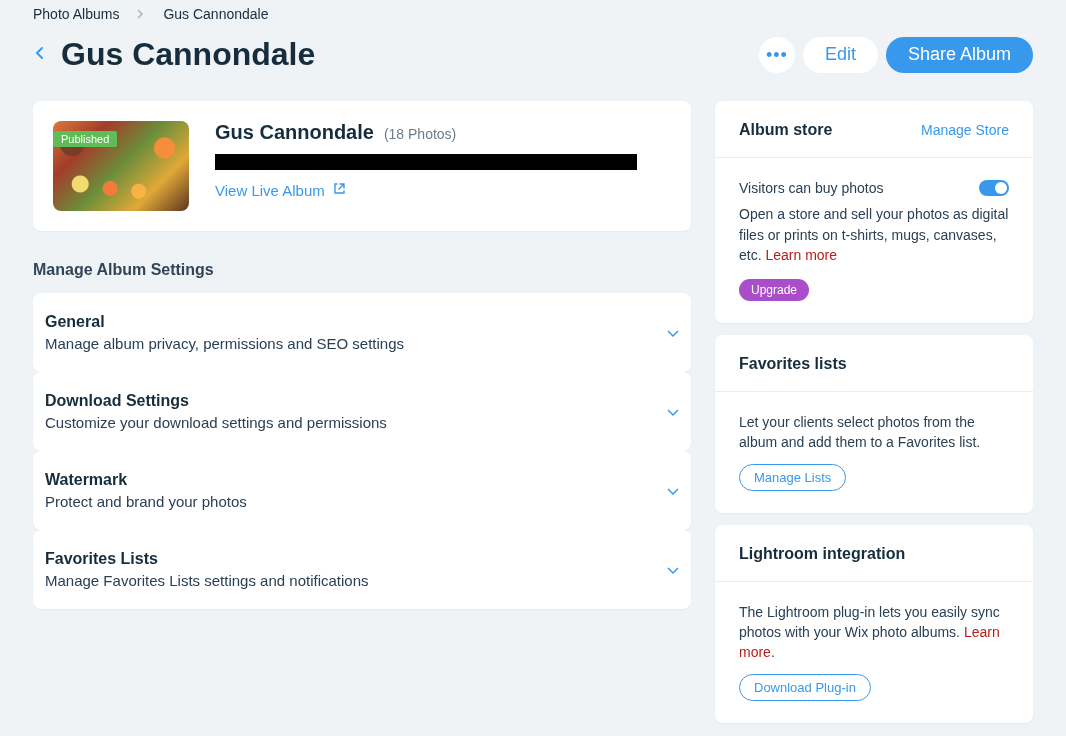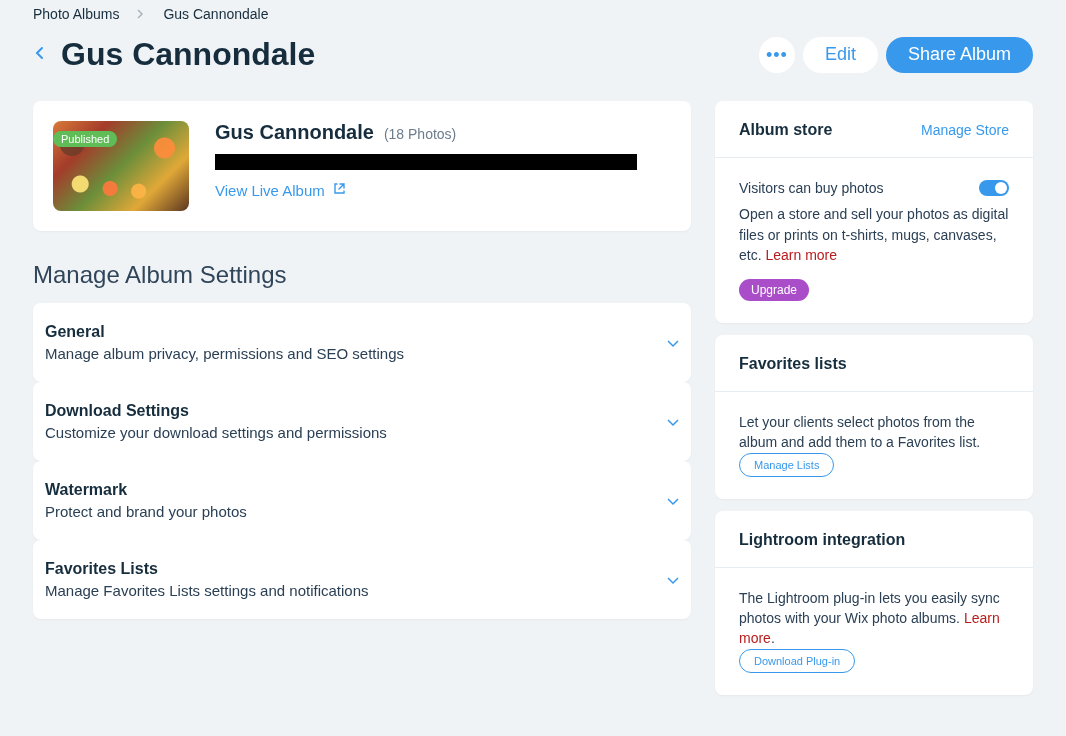--- a/index.html
+++ b/index.html
@@ -63,49 +63,49 @@
     background:
       radial-gradient(circle at 20% 70%, rgba(255,230,120,0.9) 0 8px, transparent 9px),
       radial-gradient(circle at 42% 75%, rgba(255,120,60,0.9) 0 7px, transparent 8px),
       radial-gradient(circle at 63% 78%, rgba(255,180,70,0.9) 0 7px, transparent 8px),
       radial-gradient(circle at 82% 30%, rgba(255,140,60,0.9) 0 10px, transparent 11px),
       radial-gradient(circle at 14% 25%, rgba(110,60,40,0.85) 0 12px, transparent 13px);
     mix-blend-mode: normal;
   }
   .badge {
     position: absolute; top: 10px; left: 0; background: #60bc57; color: #fff;
-    font-size: 11px; padding: 2px 8px; border-radius: 8px; z-index:2;
+    font-size: 11px; padding: 2px 8px; border-radius: 2px; z-index:2;
   }
   .album-meta .title-line { display: flex; align-items: baseline; gap: 10px; }
   .album-meta h2 { font-size: 20px; font-weight: 700; }
   .album-meta .count { color: #6b7c8c; font-size: 14px; }
   .blackbar { width: 422px; height: 16px; background: #000; margin-top: 10px; }
   .live-link { margin-top: 12px; display: inline-flex; gap: 8px; color: #3899ec; font-size: 15px; cursor: pointer; }
-  .section-heading { font-size: 24px; color: #30455a; margin: 30px 0 14px; font-weight: 400; }
+  .section-heading { font-size: 16px; color: #30455a; margin: 30px 0 14px; font-weight: 700; }
   .settings-card { padding: 20px 12px; display: flex; justify-content: space-between; align-items: center; cursor: pointer; }
   .settings-card h3 { font-size: 16px; font-weight: 700; margin-bottom: 4px; }
   .settings-card p { font-size: 15px; color: #2b4055; }
   .chev-down { color: #3899ec; }
   .side-card { margin-bottom: 12px; }
   .side-header { padding: 20px 24px 18px; display: flex; justify-content: space-between; align-items: center; border-bottom: 1px solid #e8edf1; }
   .side-header h3 { font-size: 16px; font-weight: 700; }
   .side-header a { color: #3899ec; font-size: 14px; text-decoration: none; cursor:pointer;}
   .side-body { padding: 20px 24px 22px; font-size: 14px; color: #2b4055; line-height: 1.45; }
   .toggle-row { display: flex; justify-content: space-between; align-items: center; margin-bottom: 6px; }
   .toggle {
     width: 30px; height: 16px; background: #3899ec; border-radius: 10px; position: relative; cursor: pointer;
   }
   .toggle::after { content: ""; position: absolute; right: 2px; top: 2px; width: 12px; height: 12px; background: #fff; border-radius: 50%; }
   .pill {
     display: inline-block; background: #aa4dc8; color: #fff; font-size: 12px;
     padding: 4px 12px; border-radius: 12px; margin-top: 14px; cursor: pointer; border:none;
   }
   .outline-btn {
     display: inline-block; border: 1px solid #3899ec; color: #3899ec; background: #fff;
-    font-size: 11px; padding: 5px 14px; border-radius: 14px; margin-top: 0; cursor: pointer;
+    font-size: 13px; padding: 5px 14px; border-radius: 14px; margin-top: 11px; cursor: pointer;
   }
   .link-inline { color: #b91c1c; cursor: pointer; }
   .ext-icon { display:inline-flex; }
 </style>
 </head>
 <body>
 
 <div class="page">
 
   <div class="breadcrumb">

